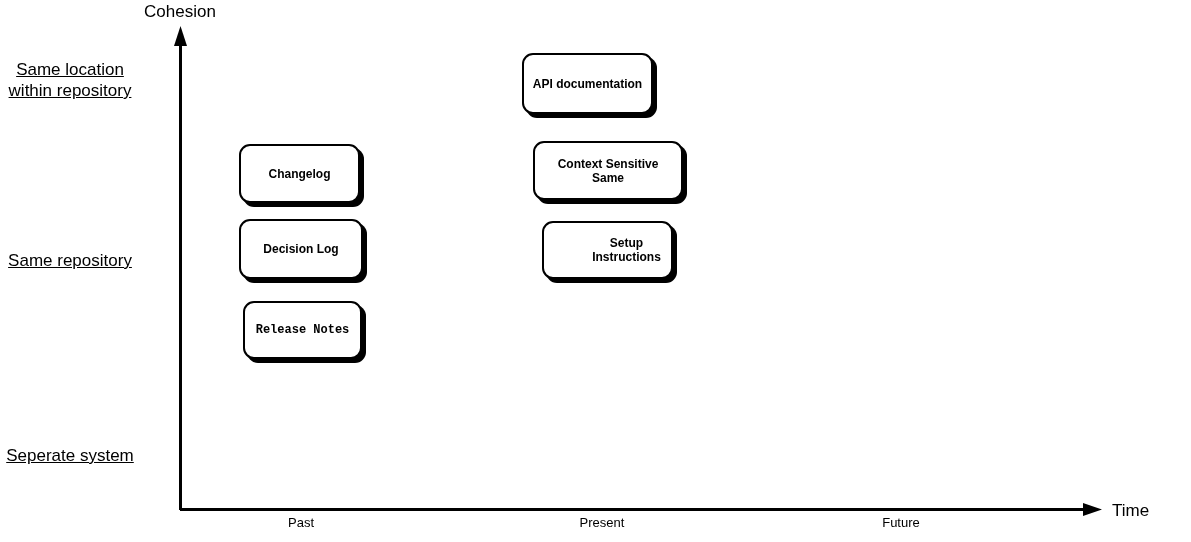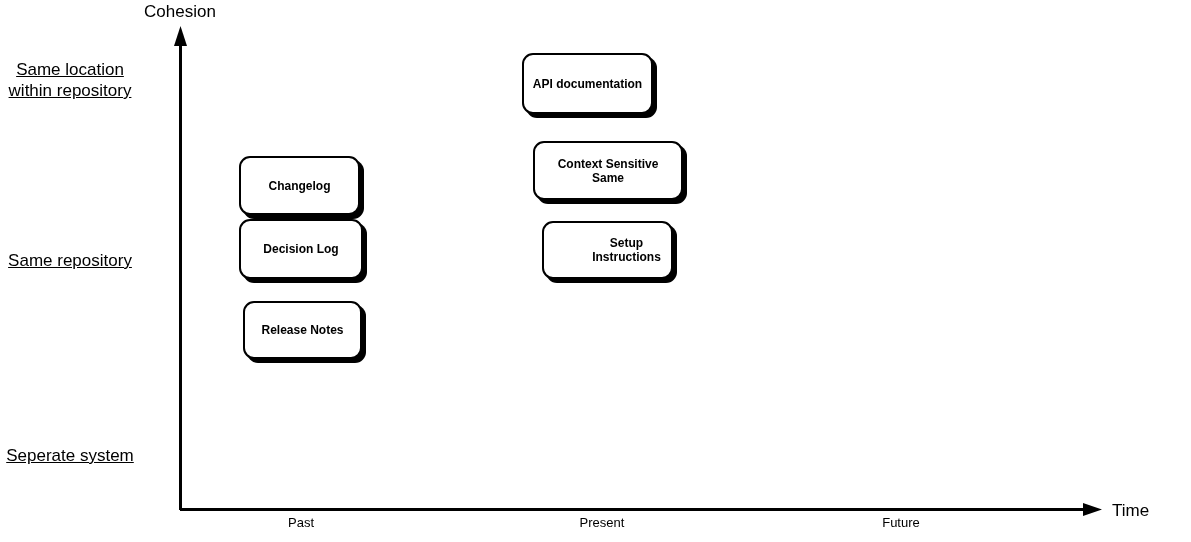--- a/index.html
+++ b/index.html
@@ -95,25 +95,25 @@
   <div class="ycat r0">Same location
 within repository</div>
   <div class="ycat r1">Same repository</div>
   <div class="ycat r2">Seperate system</div>
 
   <div class="xcat c0">Past</div>
   <div class="xcat c1">Present</div>
   <div class="xcat c2">Future</div>
 
 
-  <div class="node" style="left:239px; top:156px; width:121px; height:59px;">Changelog</div>
+  <div class="node" style="left:239px; top:144px; width:121px; height:59px;">Changelog</div>
 
   <div class="node" style="left:239px; top:219px; width:124px; height:60px;">Decision Log</div>
 
-  <div class="node" style="left:243px; top:301px; width:119px; height:58px;">Release Notes</div>
+  <div class="node" style="left:243px; top:301px; width:119px; height:58px;font-family:Liberation Mono, monospace;">Release Notes</div>
 
   <div class="node" style="left:522px; top:53px; width:131px; height:61px;">API documentation</div>
 
   <div class="node" style="left:533px; top:141px; width:150px; height:59px;">Context Sensitive Same</div>
 
   <div class="node" style="left:542px; top:221px; width:131px; height:58px;padding-left:44px;">Setup Instructions</div>
 
 
 </div>
 

